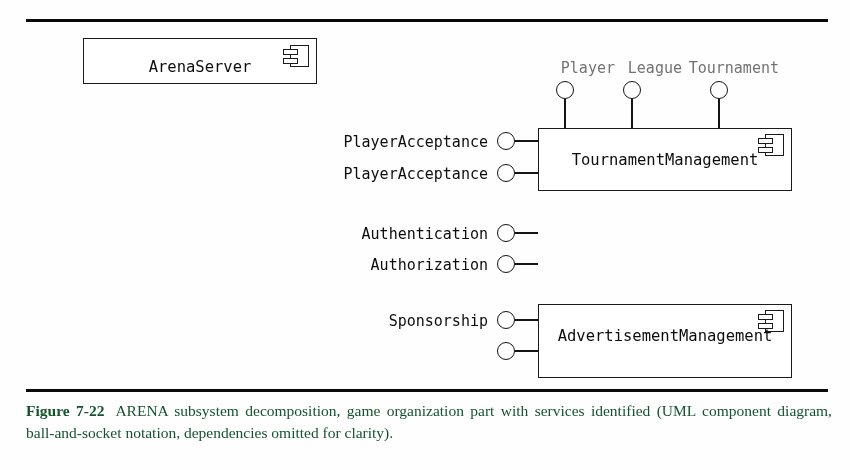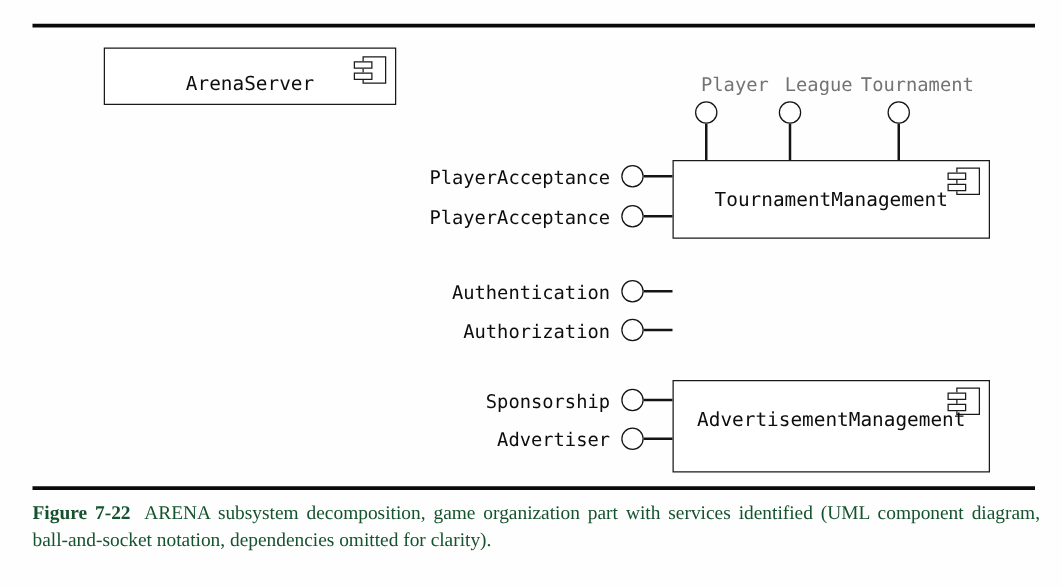--- a/index.html
+++ b/index.html
@@ -192,21 +192,20 @@
       <div class="ci-tab ci-tab-1"></div>
       <div class="ci-tab ci-tab-2"></div>
     </div>
     <div class="component-name" style="top:22px;">AdvertisementManagement</div>
   </div>
 
   <div class="iface-label-left" style="left:268px; top:312px; width:220px;">Sponsorship</div>
   <div class="lollipop-circle" style="left:497px; top:311px;"></div>
   <div class="lollipop-stem-h" style="left:515px; top:319.3px; width:23px;"></div>
 
-  <div class="iface-label-left" style="left:268px; top:343px; width:220px;">Advertiser</div>
   <div class="lollipop-circle" style="left:497px; top:342px;"></div>
   <div class="lollipop-stem-h" style="left:515px; top:350.3px; width:23px;"></div>
 
   <div class="rule" id="rule-bottom"></div>
 
   <div id="caption">
     <span class="fig-num">Figure 7-22</span><span class="cap-gap"></span><span class="cap-text">ARENA subsystem decomposition, game organization part with services identified (UML component diagram, ball-and-socket notation, dependencies omitted for clarity).</span>
   </div>
 
 </div>

